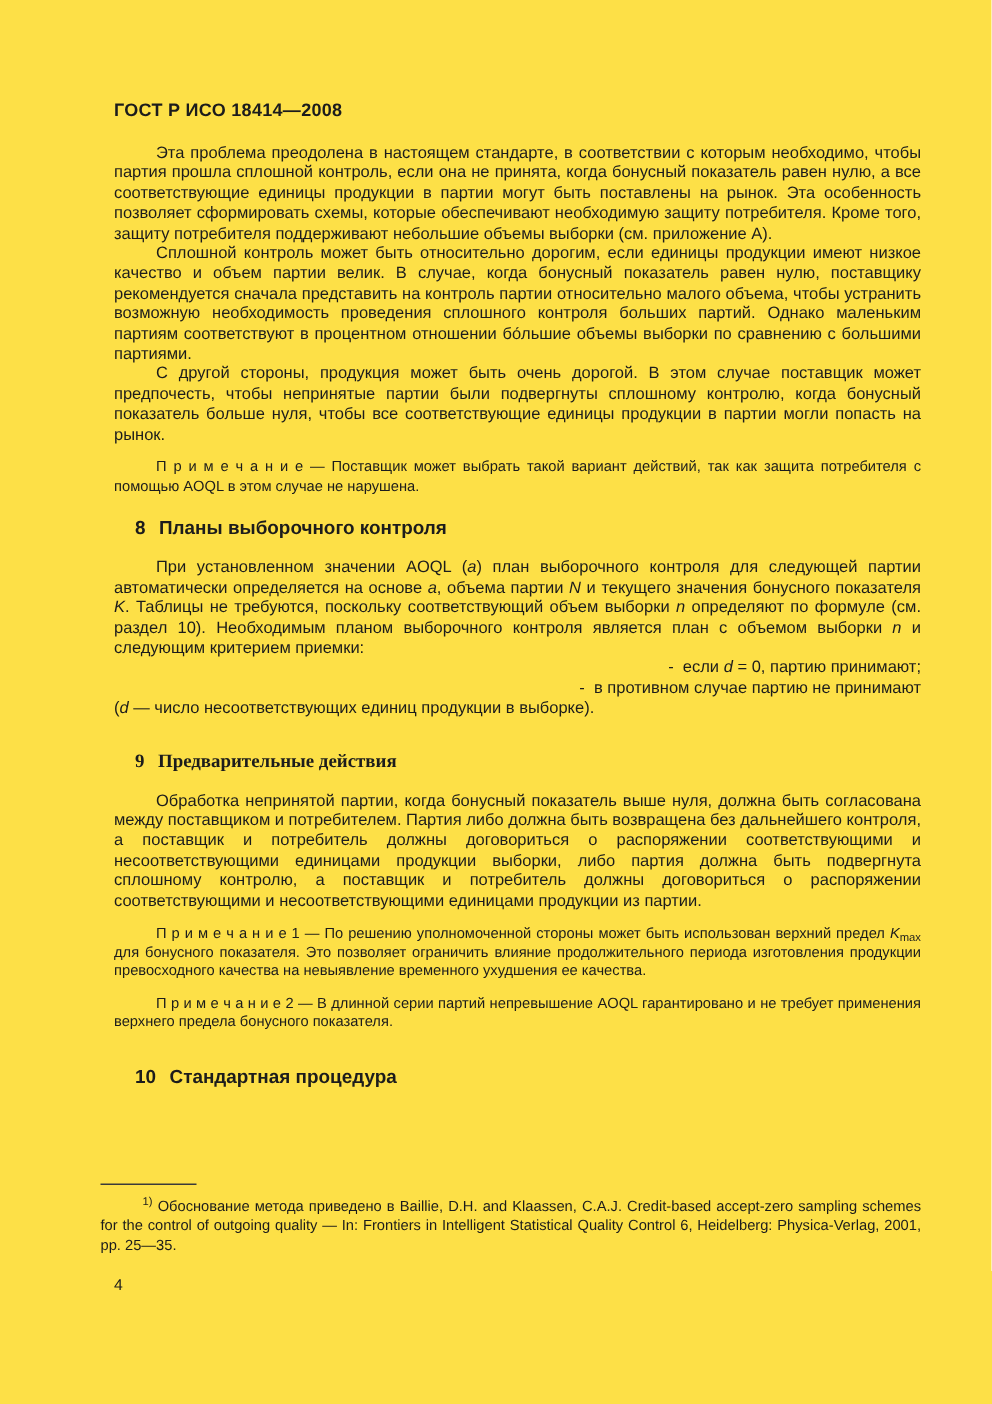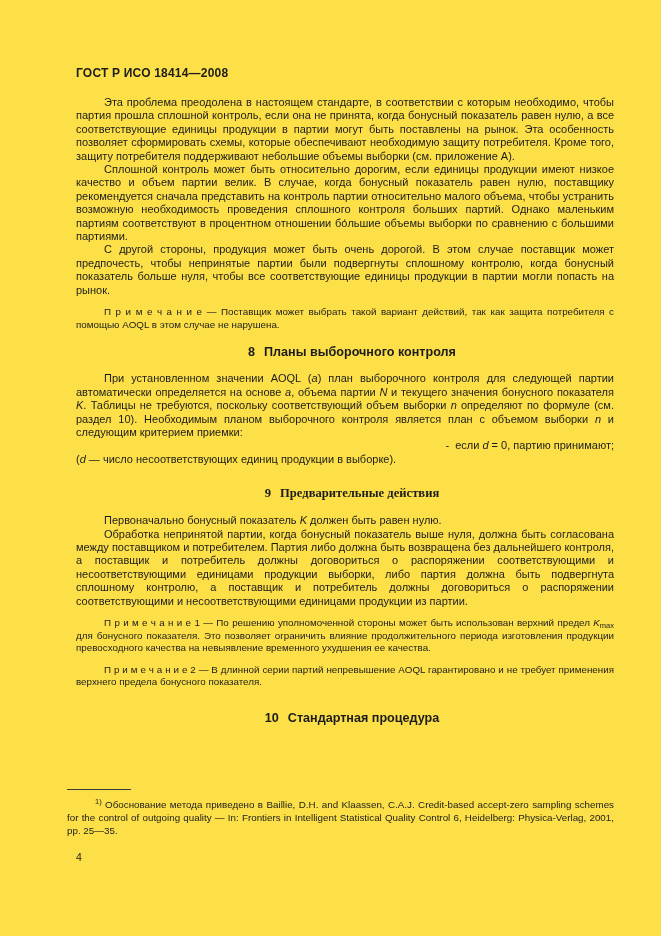--- a/index.html
+++ b/index.html
@@ -23,21 +23,21 @@
   }
   p.body.indent { text-indent:28px; }
   p.note {
     font-size:9.8px; line-height:12.6px;
     text-align:justify; text-align-last:left;
     text-indent:28px;
     margin-top:9px;
   }
   h2.sec {
     font-size:12.6px; font-weight:bold;
-    margin-left:14px; margin-bottom:13px;text-align:center;
+    margin-left:14px; margin-bottom:13px;
   }
   h2.sec .ht { margin-left:9px; }
   .h8 { margin-top:14px; }
   .h9 { margin-top:20px;font-family:Liberation Serif, serif; }
   .h10 { margin-top:22px; }
   .list-line {
     font-size:11px; line-height:13.4px;
     padding-left:28px; text-align:right;
   }
   i { font-style:italic; }
@@ -67,24 +67,24 @@
   <div class="doc-header">ГОСТ Р ИСО 18414—2008</div>
 
   <p class="body indent">Эта проблема преодолена в настоящем стандарте, в соответствии с которым необходимо, чтобы партия прошла сплошной контроль, если она не принята, когда бонусный показатель равен нулю, а все соответствующие единицы продукции в партии могут быть поставлены на рынок. Эта особенность позволяет сформировать схемы, которые обеспечивают необходимую защиту потребителя. Кроме того, защиту потребителя поддерживают небольшие объемы выборки (см. приложение А).</p>
   <p class="body indent">Сплошной контроль может быть относительно дорогим, если единицы продукции имеют низкое качество и объем партии велик. В случае, когда бонусный показатель равен нулю, поставщику рекомендуется сначала представить на контроль партии относительно малого объема, чтобы устранить возможную необходимость проведения сплошного контроля больших партий. Однако маленьким партиям соответствуют в процентном отношении бо́льшие объемы выборки по сравнению с большими партиями.</p>
   <p class="body indent">С другой стороны, продукция может быть очень дорогой. В этом случае поставщик может предпочесть, чтобы непринятые партии были подвергнуты сплошному контролю, когда бонусный показатель больше нуля, чтобы все соответствующие единицы продукции в партии могли попасть на рынок.</p>
   <p class="note">П р и м е ч а н и е — Поставщик может выбрать такой вариант действий, так как защита потребителя с помощью AOQL в этом случае не нарушена.</p>
 
   <h2 class="sec h8"><span>8</span><span class="ht">Планы выборочного контроля</span></h2>
   <p class="body indent">При установленном значении AOQL (<i>a</i>) план выборочного контроля для следующей партии автоматически определяется на основе <i>a</i>, объема партии <i>N</i> и текущего значения бонусного показателя <i>K</i>. Таблицы не требуются, поскольку соответствующий объем выборки <i>n</i> определяют по формуле (см. раздел 10). Необходимым планом выборочного контроля является план с объемом выборки <i>n</i> и следующим критерием приемки:</p>
   <div class="list-line">-&nbsp; если <i>d</i> = 0, партию принимают;</div>
+  <div class="list-line">-&nbsp; в противном случае партию не принимают</div>
   <p class="body">(<i>d</i> — число несоответствующих единиц продукции в выборке).</p>
 
   <h2 class="sec h9"><span>9</span><span class="ht">Предварительные действия</span></h2>
-  <p class="body indent">Первоначально бонусный показатель <i>K</i> должен быть равен нулю.</p>
   <p class="body indent">Обработка непринятой партии, когда бонусный показатель выше нуля, должна быть согласована между поставщиком и потребителем. Партия либо должна быть возвращена без дальнейшего контроля, а поставщик и потребитель должны договориться о распоряжении соответствующими и несоответствующими единицами продукции выборки, либо партия должна быть подвергнута сплошному контролю, а поставщик и потребитель должны договориться о распоряжении соответствующими и несоответствующими единицами продукции из партии.</p>
   <p class="note">П р и м е ч а н и е  1 — По решению уполномоченной стороны может быть использован верхний предел <i>K</i><sub>max</sub> для бонусного показателя. Это позволяет ограничить влияние продолжительного периода изготовления продукции превосходного качества на невыявление временного ухудшения ее качества.</p>
   <p class="note">П р и м е ч а н и е  2 — В длинной серии партий непревышение AOQL гарантировано и не требует применения верхнего предела бонусного показателя.</p>
 
   <h2 class="sec h10"><span>10</span><span class="ht">Стандартная процедура</span></h2>
 
   <div class="footnote-block">
     <div class="footnote-rule"></div>
     <p class="footnote"><sup>1)</sup> Обоснование метода приведено в Baillie, D.H. and Klaassen, C.A.J. Credit-based accept-zero sampling schemes for the control of outgoing quality — In: Frontiers in Intelligent Statistical Quality Control 6, Heidelberg: Physica-Verlag, 2001, pp. 25—35.</p>
   </div>

